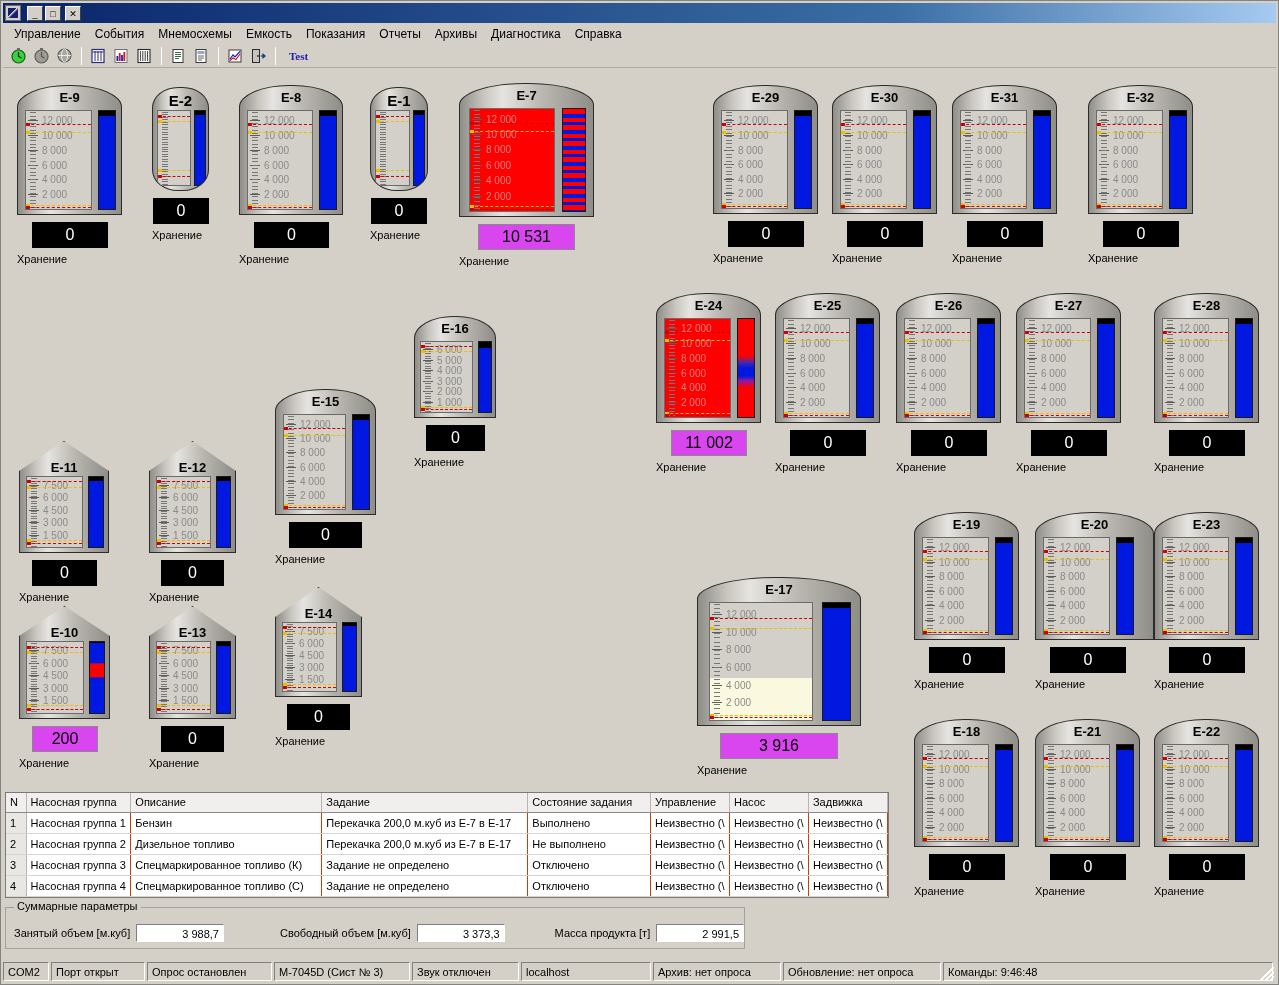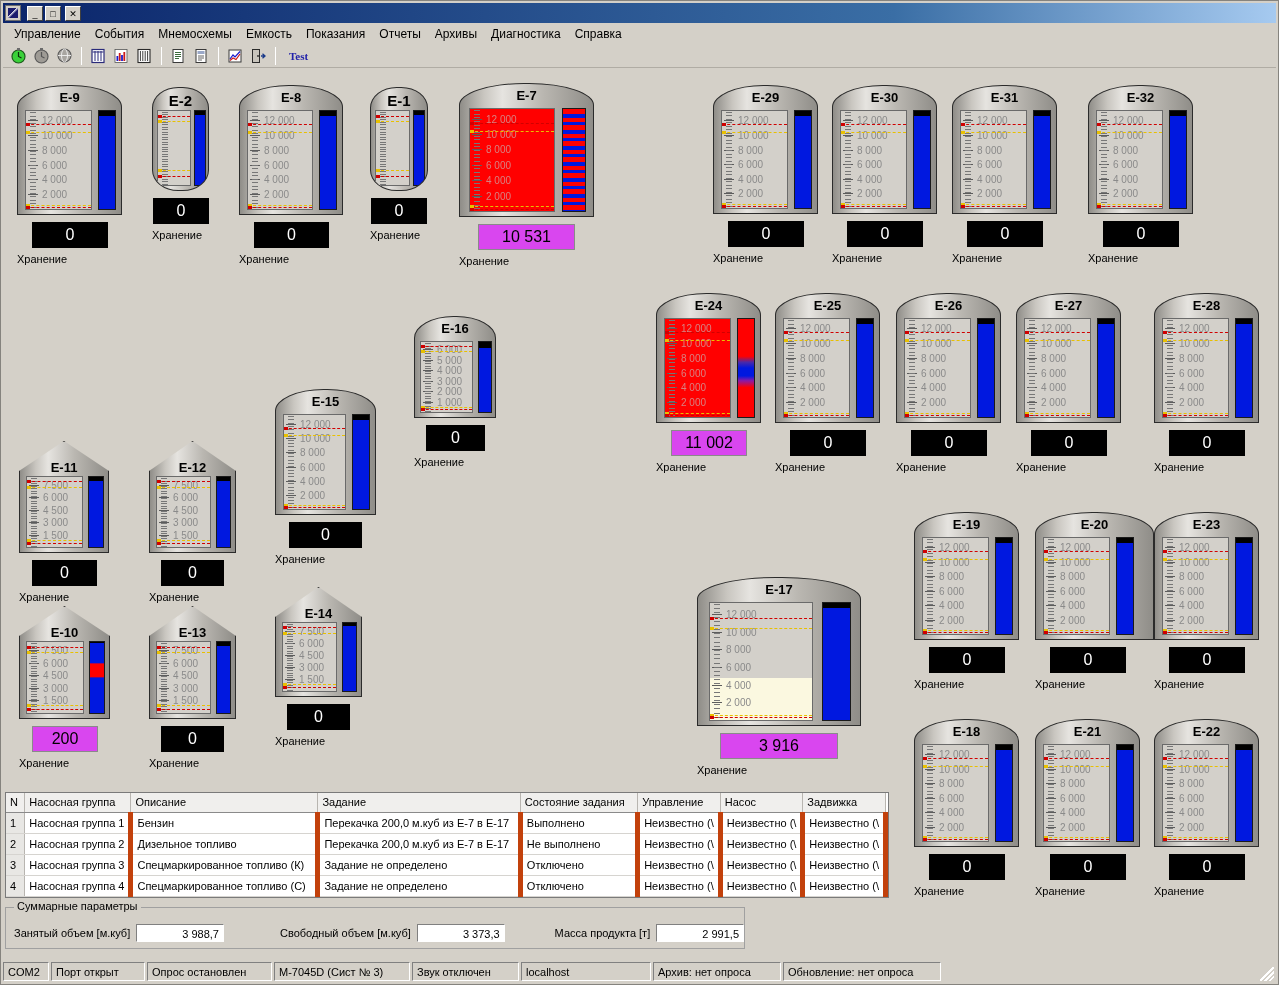--- a/index.html
+++ b/index.html
@@ -211,21 +211,21 @@
   #jobtable table { border-collapse: collapse; width: 100%; }
   #jobtable th {
     background: #f0efed;
     border-right: 1px solid #b8b5b0;
     border-bottom: 1px solid #8a8a8a;
     font-weight: normal; text-align: left;
     padding: 3px 4px; height: 19px;
     color: #000; white-space: nowrap;
   }
   #jobtable td {
-    border-right: 5px solid #c2410c;
+    border-right: 1px solid #c2410c;
     border-bottom: 1px solid #d6d4d0;
     padding: 3px 4px; height: 21px;
     color: #000; white-space: nowrap; overflow: hidden;
   }
   #jobtable td.rownum {
     background: #e8e7e4; text-align: left;
     border-right: 1px solid #b8b5b0;
   }
   .cell-fail { color: #cc0000; }
   .cell-dim { color: #a4a4a4; }
@@ -2177,16 +2177,17 @@
 
   <div id="statusbar">
     <div class="sb-cell" style="width: 46px;">COM2</div>
       <div class="sb-cell" style="width: 94px;">Порт открыт</div>
       <div class="sb-cell" style="width: 125px;">Опрос остановлен</div>
       <div class="sb-cell" style="width: 136px;">M-7045D (Сист № 3)</div>
       <div class="sb-cell" style="width: 107px;">Звук отключен</div>
       <div class="sb-cell" style="width: 130px;">localhost</div>
       <div class="sb-cell" style="width: 128px;">Архив: нет опроса</div>
       <div class="sb-cell" style="width: 158px;">Обновление: нет опроса</div>
+      <div class="sb-cell" style="width: 330px;">Команды: 9:46:48</div>
       <div id="sb-grip"></div>
   </div>
 
 </div>
 
 </body></html>

